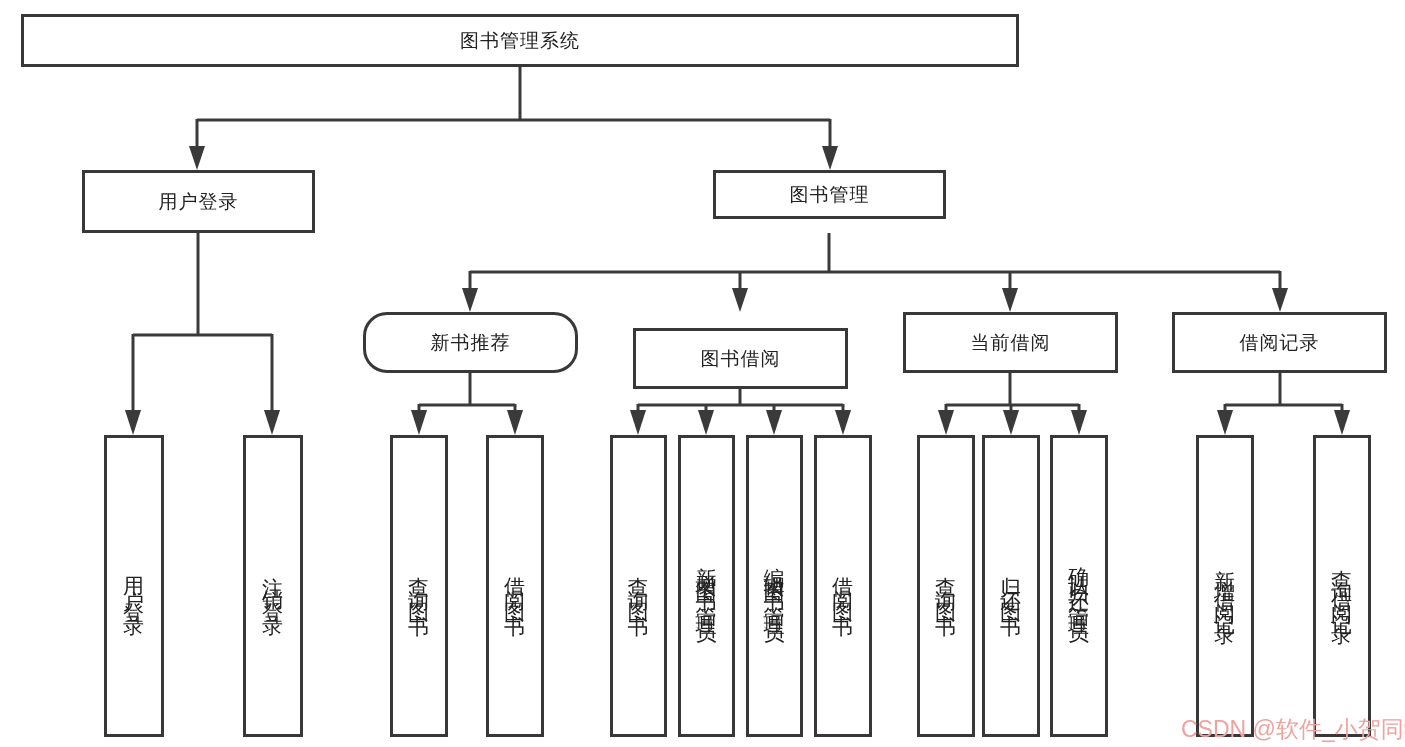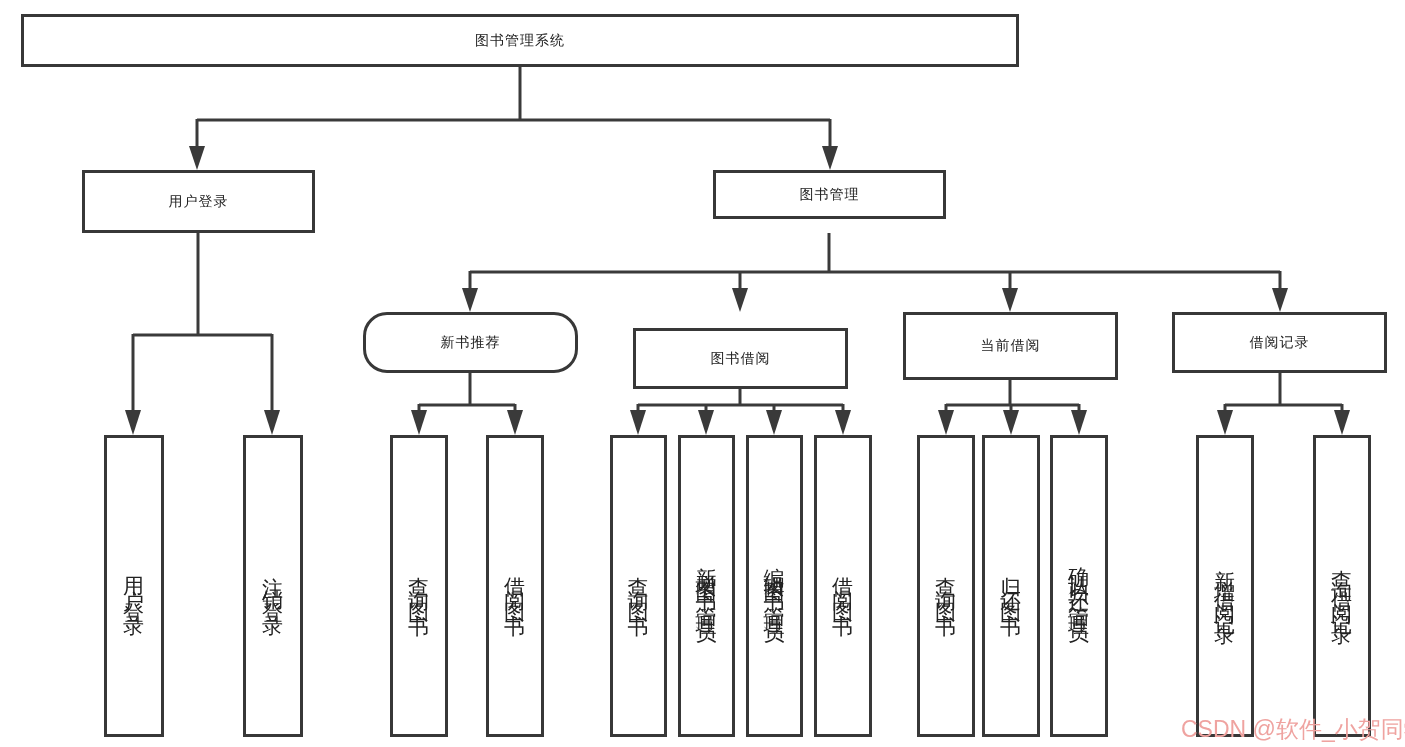--- a/index.html
+++ b/index.html
@@ -27,21 +27,21 @@
     position: absolute;
     box-sizing: border-box;
     border: 3px solid #383838;
     background: #ffffff;
     display: flex;
     align-items: center;
     justify-content: center;
     color: #222222;
   }
   .hnode .label {
-    font-size: 14px;
+    font-size: 19px;
     letter-spacing: 1px;
     white-space: nowrap;
     text-align: center;
   }
   .vnode .label {
     writing-mode: vertical-rl;
     text-orientation: mixed;
     font-size: 21px;
     line-height: 1;
     white-space: nowrap;
@@ -148,21 +148,21 @@
   <div class="node hnode" style="left:713px; top:170px; width:233px; height:49px;">
     <span class="label">图书管理</span>
   </div>
 
   <div class="node hnode" style="left:363px; top:312px; width:215px; height:61px;border-radius:24px;">
     <span class="label">新书推荐</span>
   </div>
   <div class="node hnode" style="left:633px; top:328px; width:215px; height:61px;font-family:Liberation Mono, monospace;">
     <span class="label">图书借阅</span>
   </div>
-  <div class="node hnode" style="left:903px; top:312px; width:215px; height:68px;">
+  <div class="node hnode" style="left:903px; top:312px; width:215px; height:61px;">
     <span class="label">当前借阅</span>
   </div>
   <div class="node hnode" style="left:1172px; top:312px; width:215px; height:61px;">
     <span class="label">借阅记录</span>
   </div>
 
   <div class="node vnode v4" style="left:104px; top:435px; width:60px; height:302px;">
     <span class="label">用户登录</span>
   </div>
   <div class="node vnode v4" style="left:243px; top:435px; width:60px; height:302px;">

